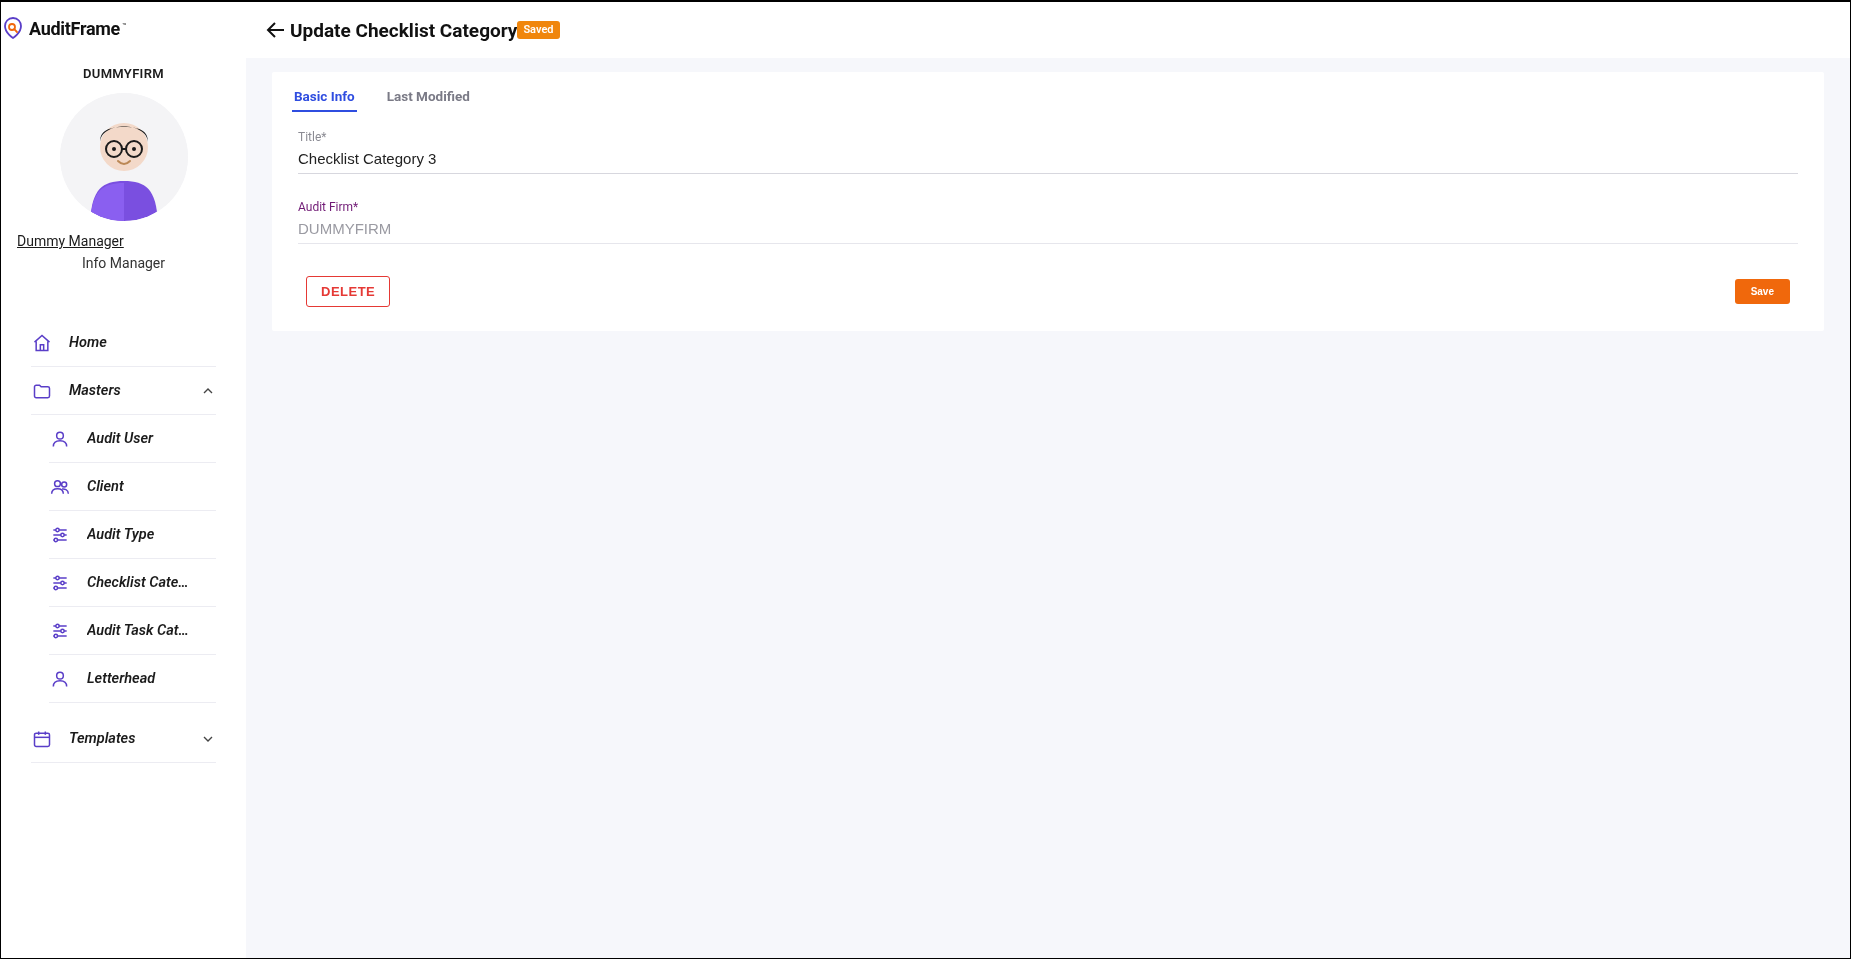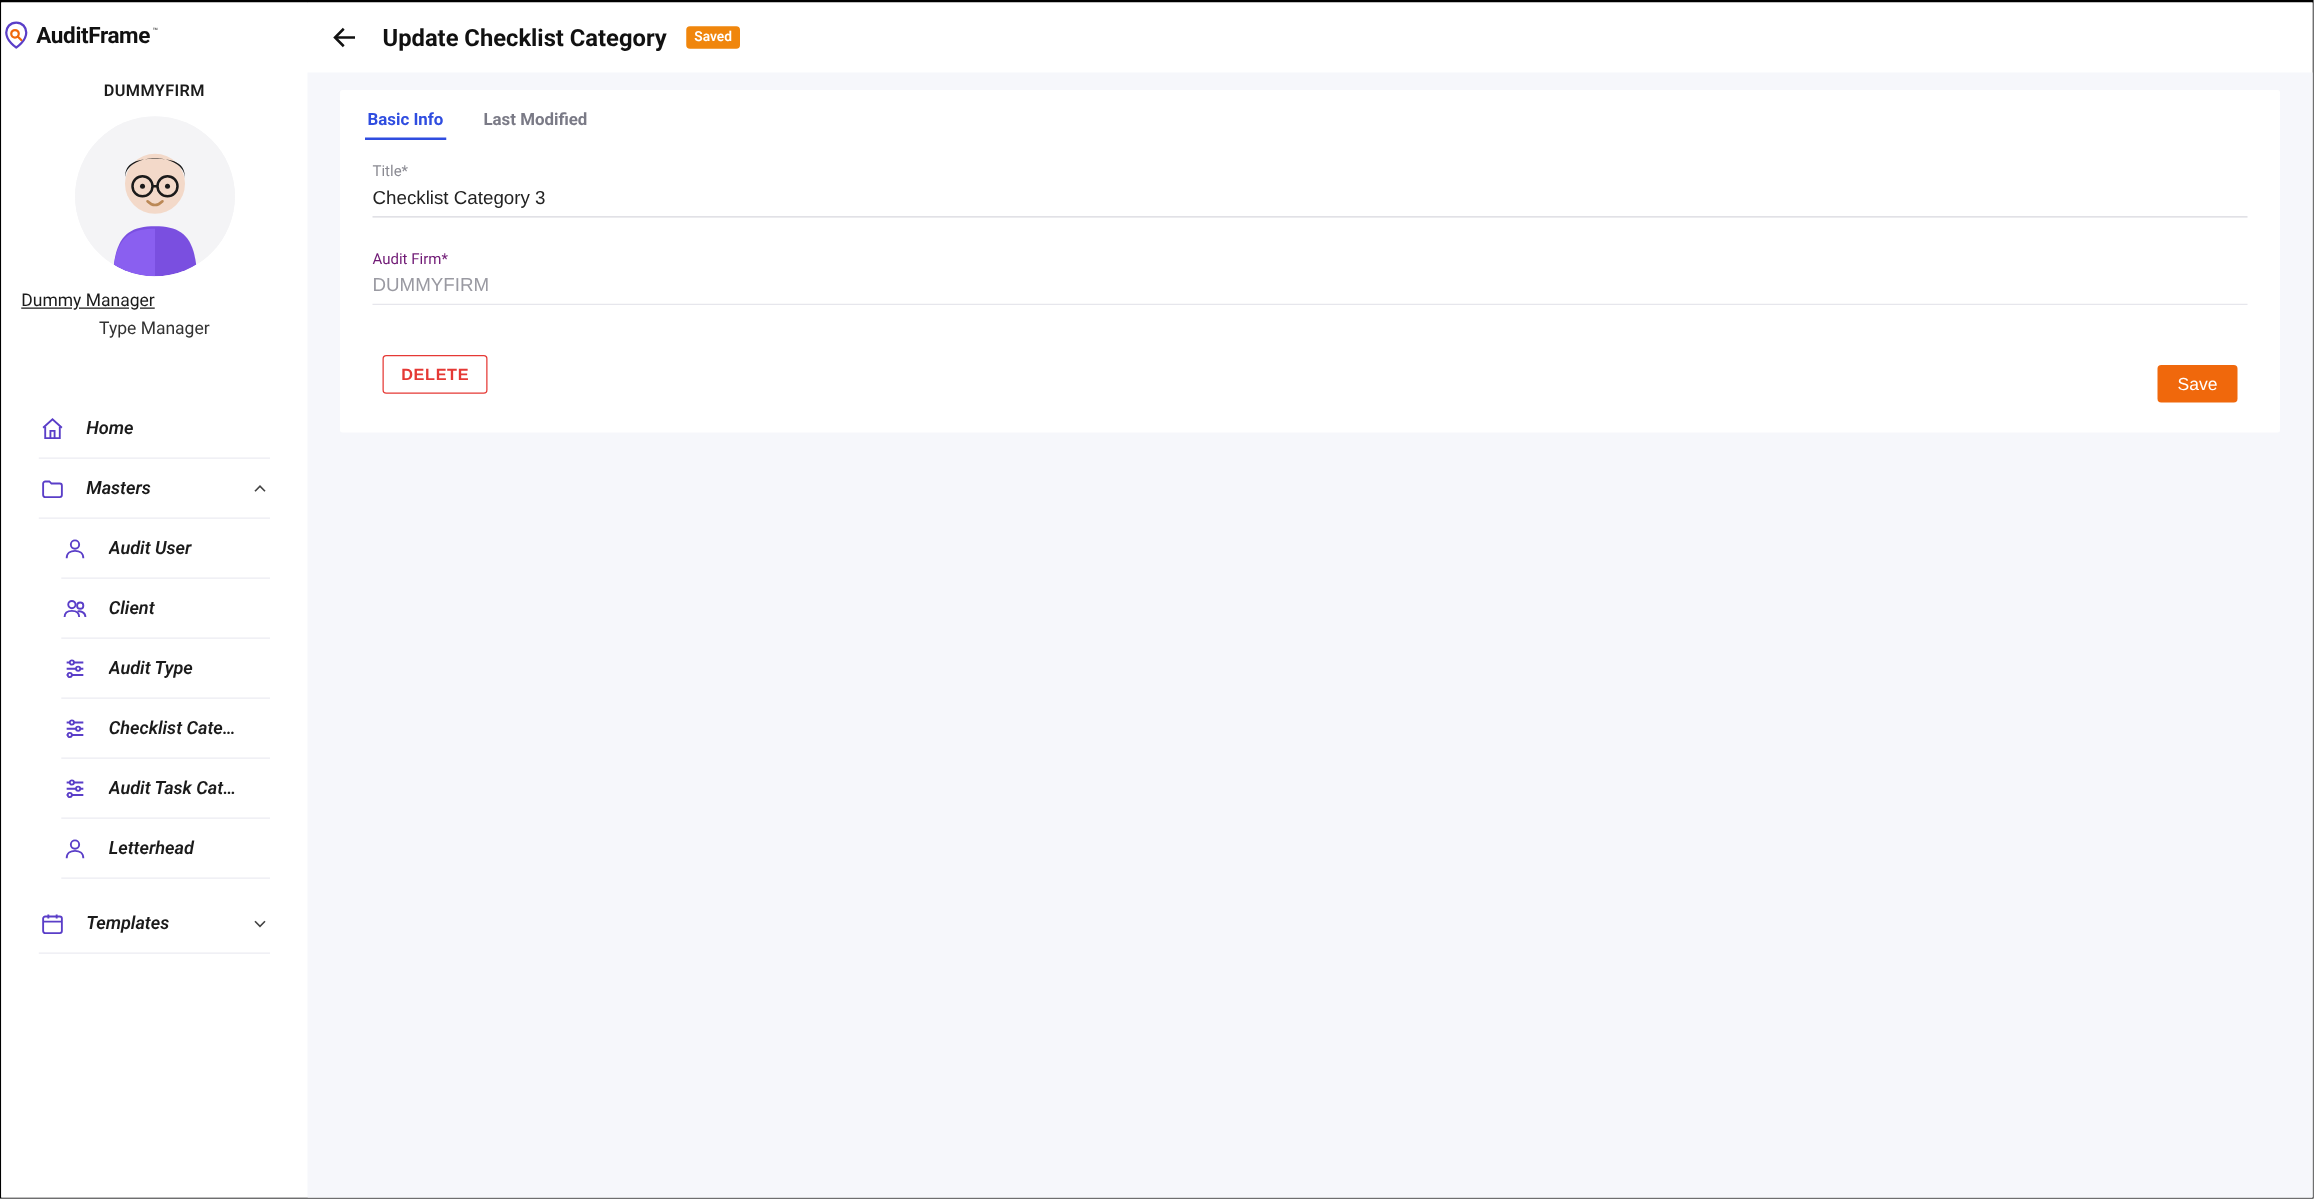--- a/index.html
+++ b/index.html
@@ -121,21 +121,21 @@
     display: flex;
     flex-direction: column;
     min-width: 0;
     background: #fff;
   }
   .topbar {
     display: flex;
     align-items: center;
     height: 56px;
     padding: 0 16px;
-    gap: 16px;
+    gap: 0;
   }
   .back-btn {
     width: 28px; height: 28px;
     display: inline-flex; align-items: center; justify-content: center;
     cursor: pointer;
   }
   .back-btn svg { width: 24px; height: 24px; stroke: #111; stroke-width: 2; fill: none; }
   .page-title {
     font-size: 19px;
     font-weight: 700;
@@ -215,26 +215,25 @@
     font-weight: 700;
     letter-spacing: 0.5px;
     padding: 7px 14px;
     border-radius: 3px;
     cursor: pointer;
   }
   .btn-save {
     background: #f0680c;
     color: #fff;
     border: none;
-    font-size: 14px;
-    font-weight: 400;
+    font-size: 10px;
+    font-weight: 700;
     padding: 7px 16px;
     border-radius: 3px;
     cursor: pointer;
-    margin-top: 16px;
   }
 </style>
 </head>
 <body>
 
 <div class="app">
 
   <aside class="sidebar">
     <div class="logo-wrap">
       <div class="logo">
@@ -270,21 +269,21 @@
             <line x1="62" y1="56" x2="66" y2="56" stroke="#1b1b1b" stroke-width="2"></line>
             <circle cx="54" cy="56" r="2" fill="#1b1b1b"></circle>
               <circle cx="74" cy="56" r="2" fill="#1b1b1b"></circle>
             <path d="M58 68 Q64 74 70 68" fill="none" stroke="#b85" stroke-width="2" stroke-linecap="round"></path>
           </g>
         </svg>
       </div>
     </div>
 
     <div class="user-name">Dummy Manager</div>
-    <div class="user-role">Type Manager</div>
+    <div class="user-role">Info Manager</div>
 
     <nav class="nav">
       <div class="nav-item">
         <span class="nav-icon">
           <svg viewBox="0 0 24 24">
               <path d="M3 11 L12 3 L21 11"></path>
               <path d="M5 10 V21 H19 V10"></path>
               <path d="M10 21 V14 H14 V21"></path>
             </svg>
         </span>

